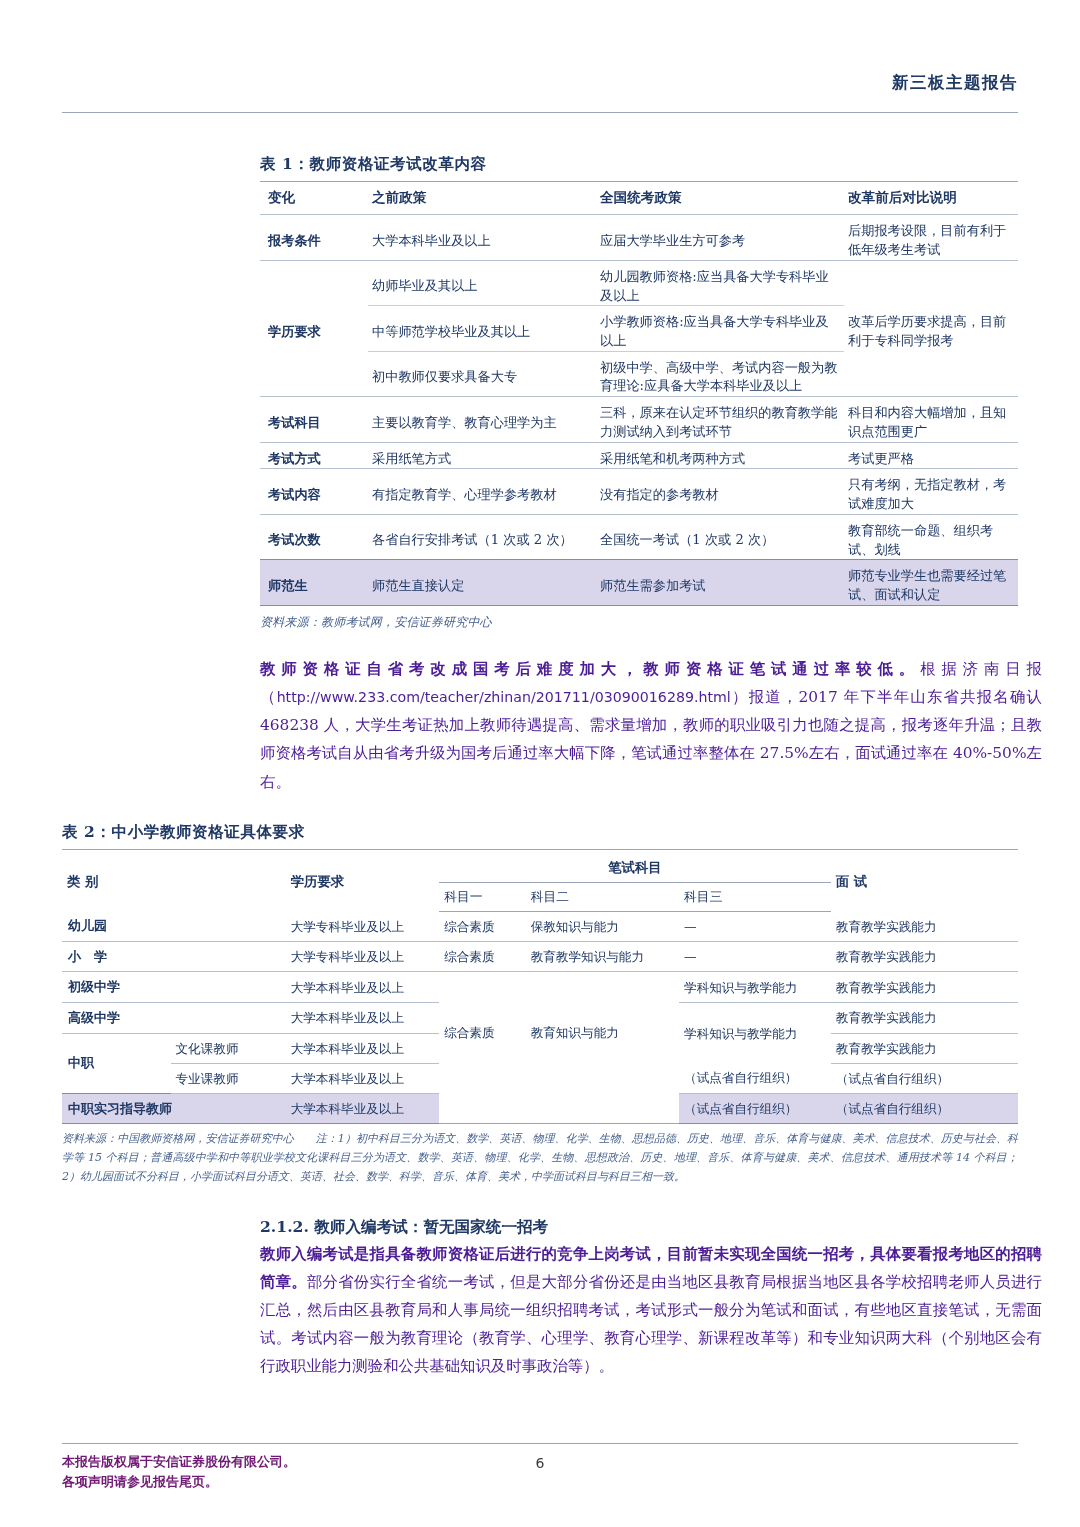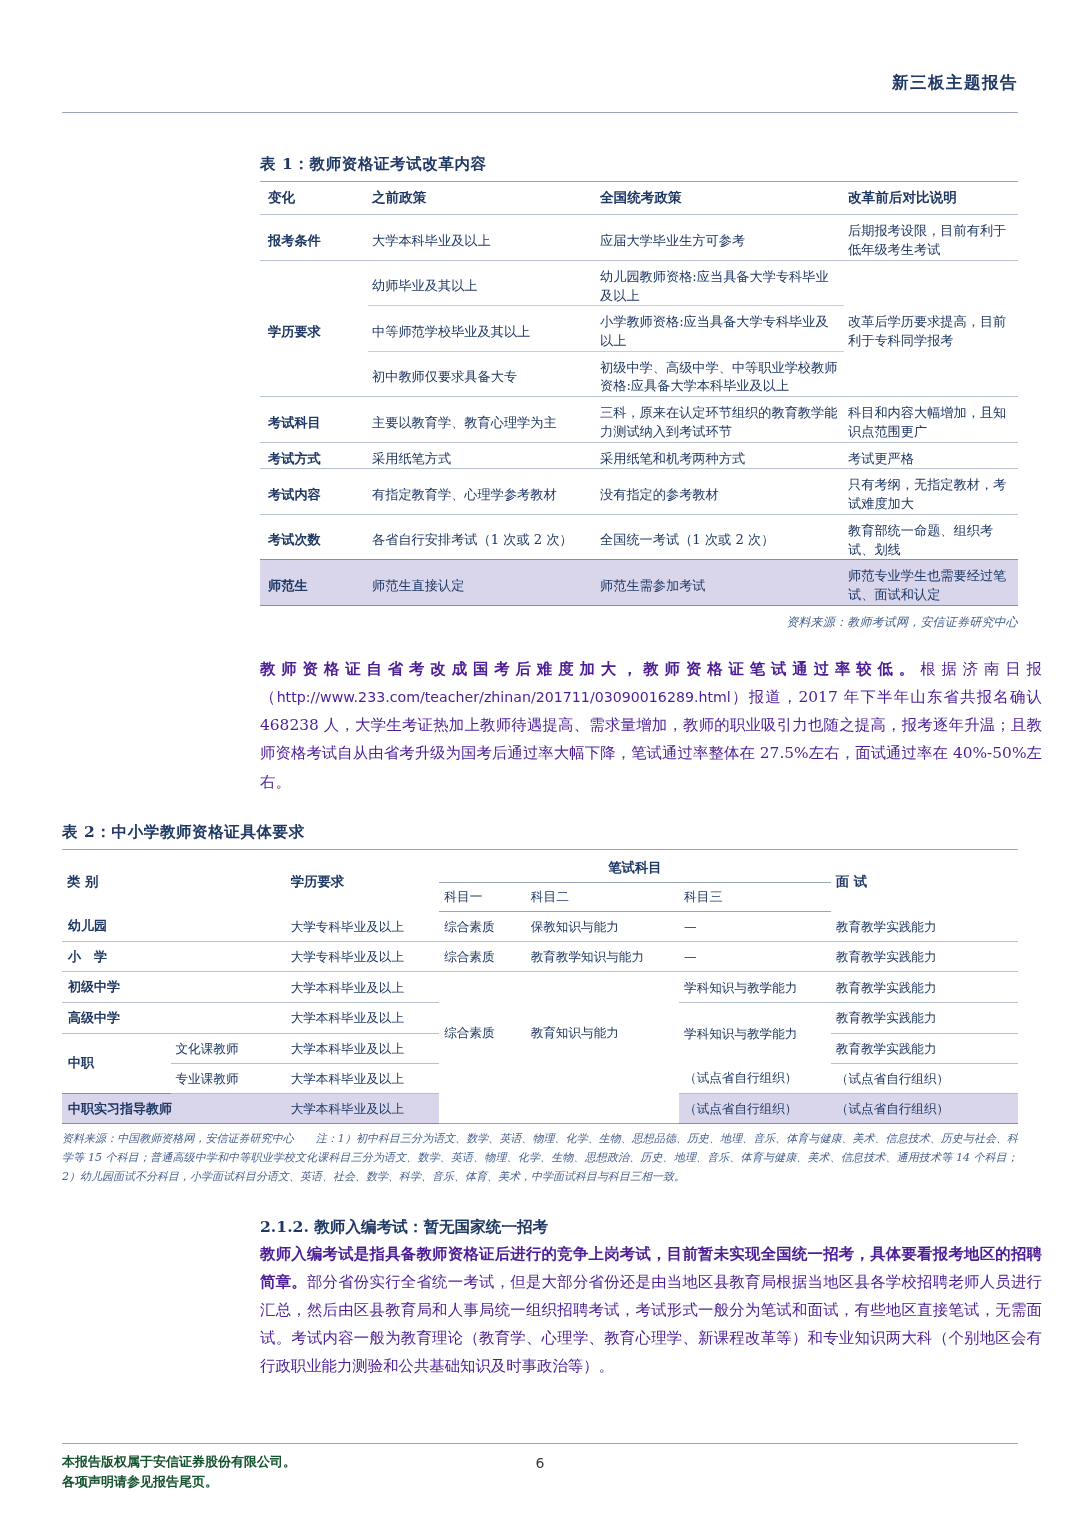--- a/index.html
+++ b/index.html
@@ -72,21 +72,21 @@
   .t1 .c1 { width:108px; padding-left:8px; }
   .t1 .c2 { width:228px; }
   .t1 .c3 { width:248px; }
   .t1 .c4 { width:174px; }
   .t1 .hl { background:#d9d6ec; }
   .t1 .hl-top { border-top:1.4px solid #8b86b8; }
   .t1 .hl-bot { border-bottom:1.4px solid #8b86b8; }
 
   .src {
     font-size:12px; font-style:italic; color:#45608f;
-    margin-top:7px; letter-spacing:0.2px; line-height:1.55;text-align:right;
+    margin-top:7px; letter-spacing:0.2px; line-height:1.55;
   }
   .t1-src { margin-left:198px; }
 
   
   .para {
     margin:24px 0 0 198px; width:782px;
     font-size:15.4px; line-height:1.82; color:#4c1d95;
     text-align:justify; text-justify:inter-ideograph;
   }
   .para .b { font-weight:bold; }
@@ -123,21 +123,21 @@
     font-size:15.6px; font-weight:bold; color:#1f3864;
   }
 
   
   .footer-rule {
     position:absolute; left:62px; right:62px; top:1443px;
     border-top:1px solid #9aa5b8;
   }
   .footer-left {
     position:absolute; left:62px; top:1452px;
-    font-size:13px; font-weight:bold; color:#14532d; line-height:1.55;
+    font-size:13px; font-weight:bold; color:#701a75; line-height:1.55;
   }
   .footer-page {
     position:absolute; left:0; right:0; top:1455px;
     text-align:center; font-size:14px; color:#3a3a3a;
     font-family:"DejaVu Sans","Liberation Sans",sans-serif;
   }
 </style>
 </head>
 <body>
 
@@ -172,21 +172,21 @@
       <td class="c2 sub-line">幼师毕业及其以上</td>
       <td class="c3 sub-line">幼儿园教师资格:应当具备大学专科毕业及以上</td>
       <td class="c4 row-line" rowspan="3">改革后学历要求提高，目前利于专科同学报考</td>
     </tr>
     <tr>
       <td class="c2 sub-line">中等师范学校毕业及其以上</td>
       <td class="c3 sub-line">小学教师资格:应当具备大学专科毕业及以上</td>
     </tr>
     <tr>
       <td class="c2 row-line">初中教师仅要求具备大专</td>
-      <td class="c3 row-line">初级中学、高级中学、中等职业学校教师资格:应具备大学本科毕业及以上</td>
+      <td class="c3 row-line">初级中学、高级中学、考试内容一般为教育理论:应具备大学本科毕业及以上</td>
     </tr>
 
     <tr>
       <td class="c1 lbl row-line">考试科目</td>
       <td class="c2 row-line">主要以教育学、教育心理学为主</td>
       <td class="c3 row-line">三科，原来在认定环节组织的教育教学能力测试纳入到考试环节</td>
       <td class="c4 row-line">科目和内容大幅增加，且知识点范围更广</td>
     </tr>
 
     <tr>

